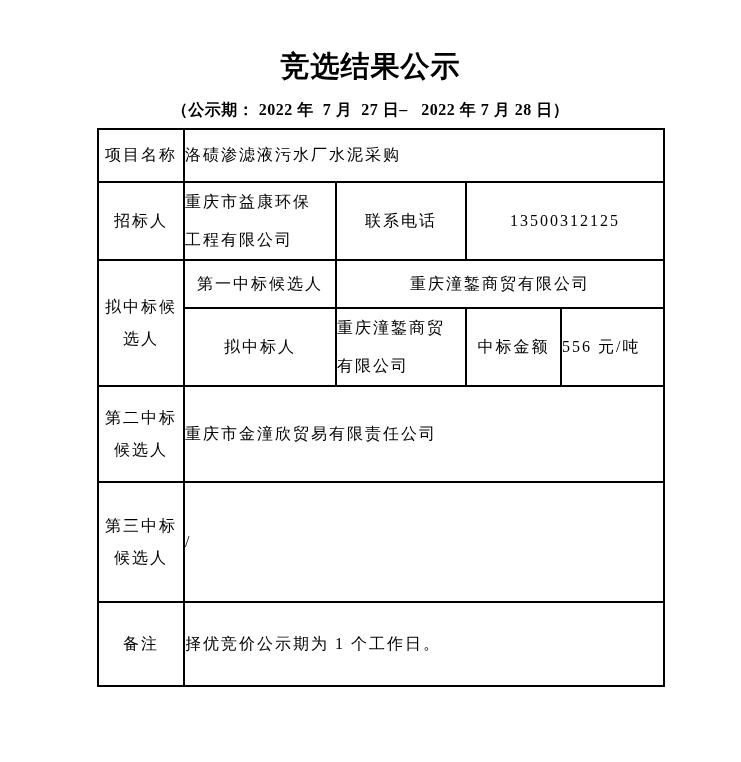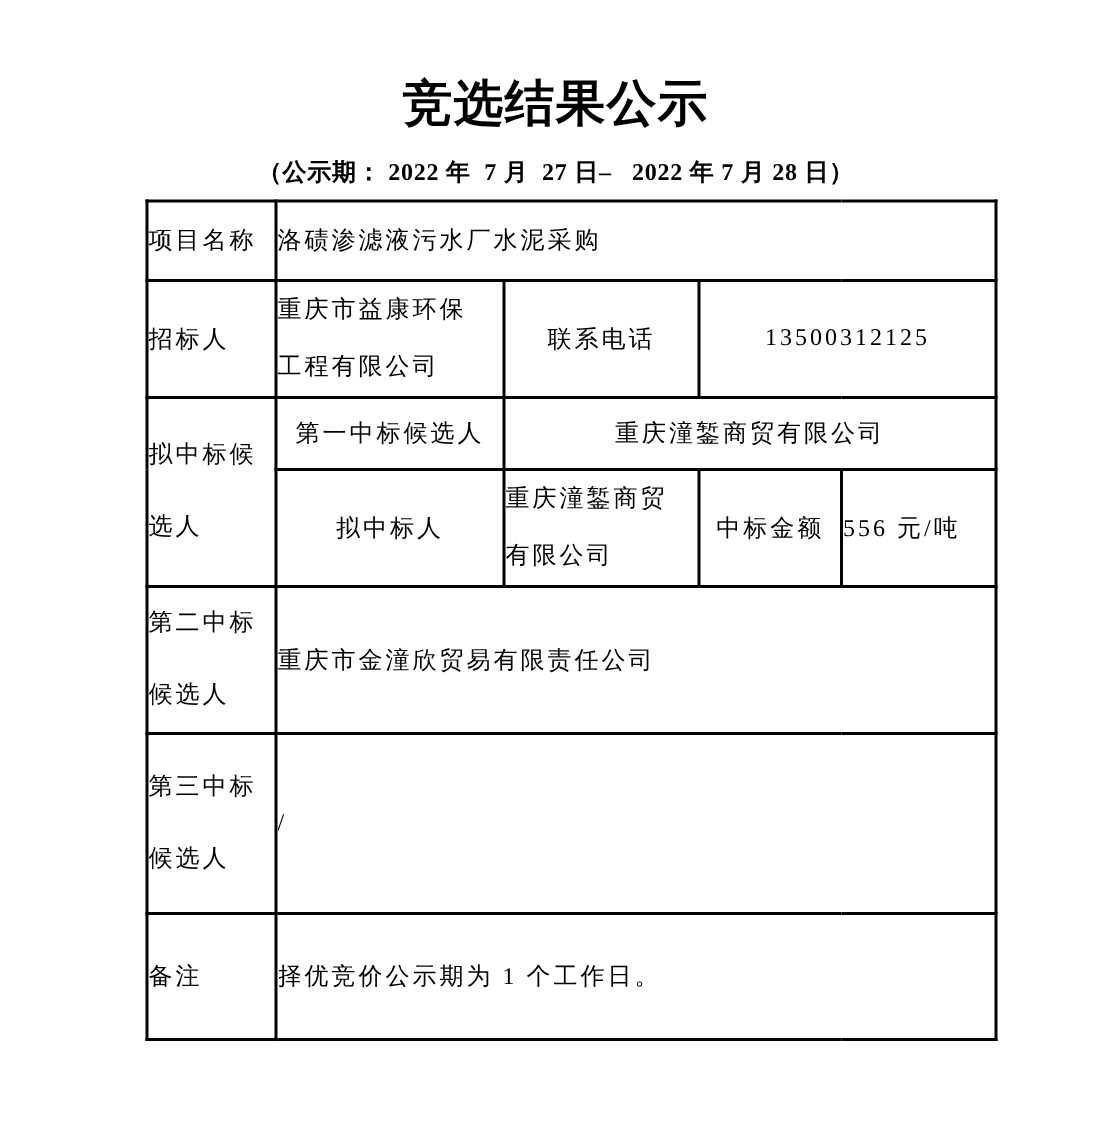--- a/index.html
+++ b/index.html
@@ -17,21 +17,21 @@
   }
   .doc {
     position: relative;
     width: 741px;
     height: 762px;
   }
   .doc-title {
     margin: 0;
     padding-top: 47px;
     text-align: center;
-    font-size: 33px;
+    font-size: 29px;
     font-weight: bold;
     letter-spacing: 1px;
   }
   .doc-subtitle {
     margin-top: 13px;
     text-align: center;
     font-size: 16px;
     font-weight: bold;
     letter-spacing: 0.5px;
     white-space: pre;
@@ -44,26 +44,27 @@
   }
   table.result-table td {
     border: 2px solid #000000;
     vertical-align: middle;
     font-size: 16px;
     letter-spacing: 2px;
     padding: 0;
     overflow: hidden;
   }
   td.label {
+    text-align: center;
   }
   td.two-line {
     white-space: pre-line;
   }
   td.label.two-line {
-    line-height: 48px;
+    line-height: 32px;
   }
   td.val-left {
     text-align: left;
     padding-left: 12px;
   }
   td.val-2line {
     white-space: pre-line;
     line-height: 38px;
     text-align: left;
     padding-left: 10px;

